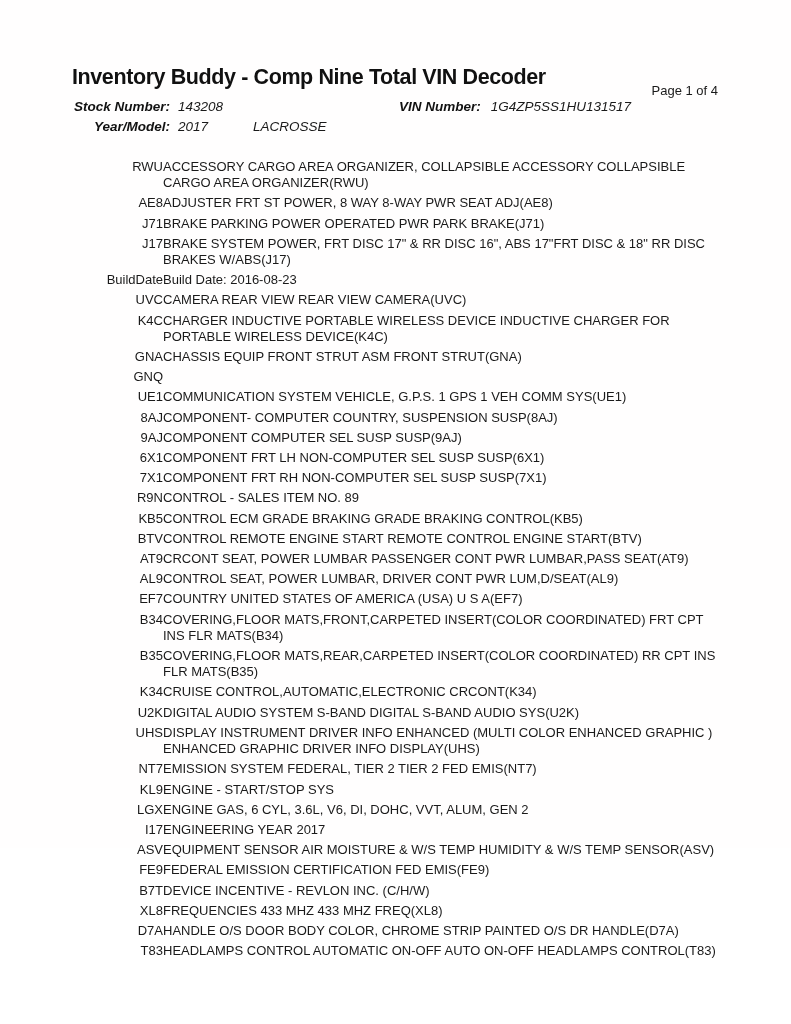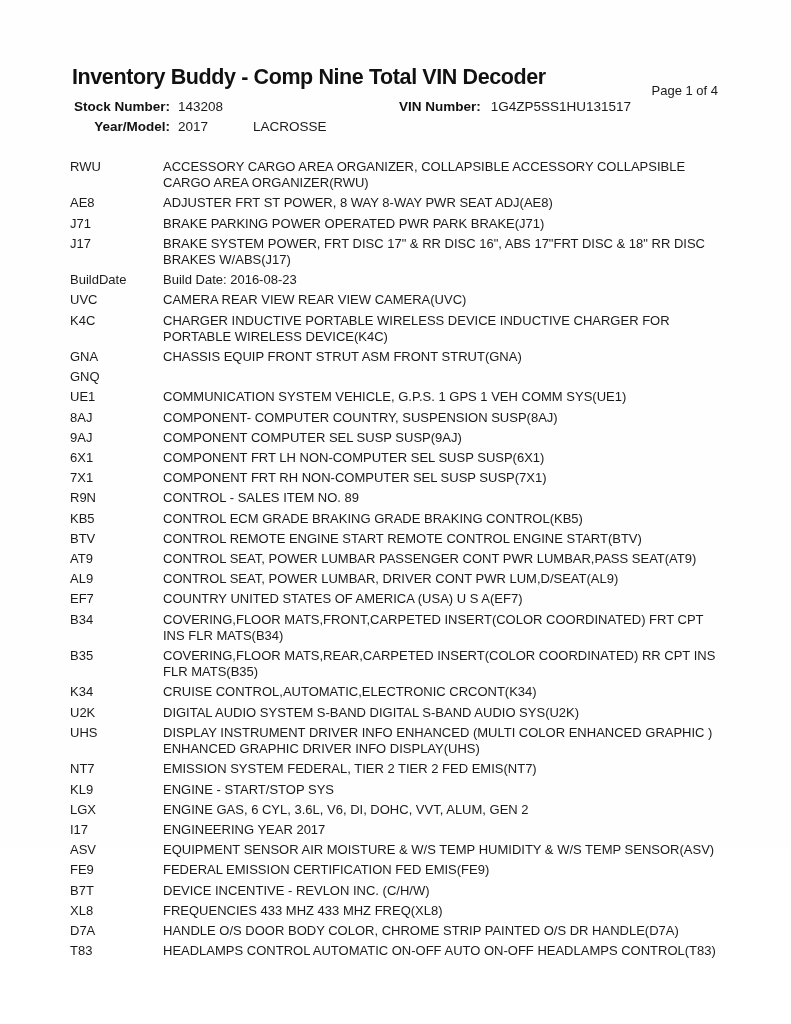--- a/index.html
+++ b/index.html
@@ -27,31 +27,31 @@
     margin-left:2px;
   }
   .page-indicator {
     position:absolute;
     top:19px;
     right:18px;
     font-size:13px;
     color:#1a1a1a;
   }
   .header-info { margin-top:7px; }
-  .hrow { display:flex; line-height:20px; font-size:13.5px; white-space:nowrap; }
+  .hrow { display:flex; line-height:20px; font-size:13.5px; white-space:nowrap;font-style:italic; }
   .hlabel { font-weight:bold; color:#111; }
   .label-col { width:100px; text-align:right; flex:0 0 100px; }
   .stock-value { margin-left:8px; width:221px; flex:0 0 221px; }
   .vin-label { }
   .vin-value { margin-left:10px; }
   .year-value { margin-left:8px; width:75px; flex:0 0 75px; }
   .model-value { }
   .entries { margin-top:22px; }
   .entry { display:flex; margin-bottom:4px; font-size:13px; line-height:16.2px; }
-  .entry .code { flex:0 0 93px; width:93px; }
+  .entry .code { flex:0 0 93px; width:93px;text-align:right; }
   .entry .desc { flex:0 0 560px; width:560px; }
 </style>
 </head>
 <body>
 
 <div class="page">
 
   <div class="title-row">
     <div class="doc-title">Inventory Buddy - Comp Nine Total VIN Decoder</div>
     <div class="page-indicator">Page 1 of 4</div>
@@ -151,21 +151,21 @@
     <span class="desc">CONTROL ECM GRADE BRAKING GRADE BRAKING CONTROL(KB5)</span>
   </div>
 
   <div class="entry">
     <span class="code">BTV</span>
     <span class="desc">CONTROL REMOTE ENGINE START REMOTE CONTROL ENGINE START(BTV)</span>
   </div>
 
   <div class="entry">
     <span class="code">AT9</span>
-    <span class="desc">CONTROL SEAT, POWER LUMBAR PASSENGER CONT PWR LUMBAR,PASS SEAT(AT9)</span>
+    <span class="desc">CRCONT SEAT, POWER LUMBAR PASSENGER CONT PWR LUMBAR,PASS SEAT(AT9)</span>
   </div>
 
   <div class="entry">
     <span class="code">AL9</span>
     <span class="desc">CONTROL SEAT, POWER LUMBAR, DRIVER CONT PWR LUM,D/SEAT(AL9)</span>
   </div>
 
   <div class="entry">
     <span class="code">EF7</span>
     <span class="desc">COUNTRY UNITED STATES OF AMERICA (USA) U S A(EF7)</span>

